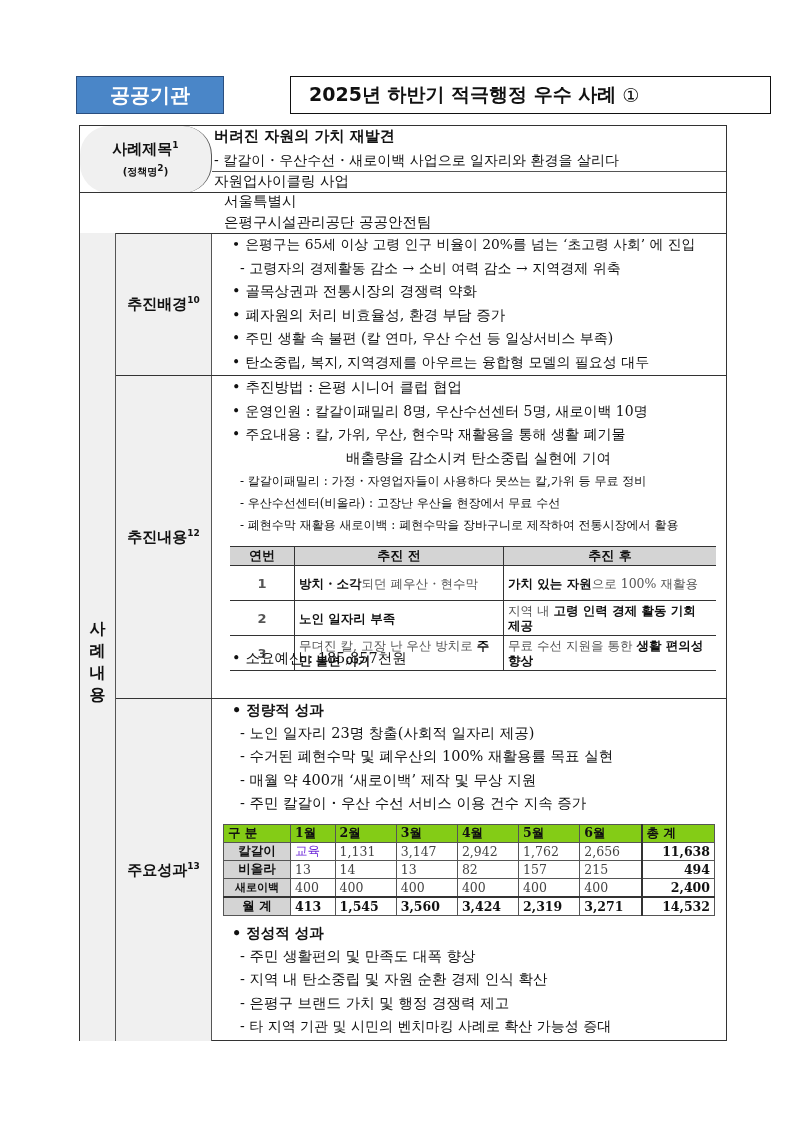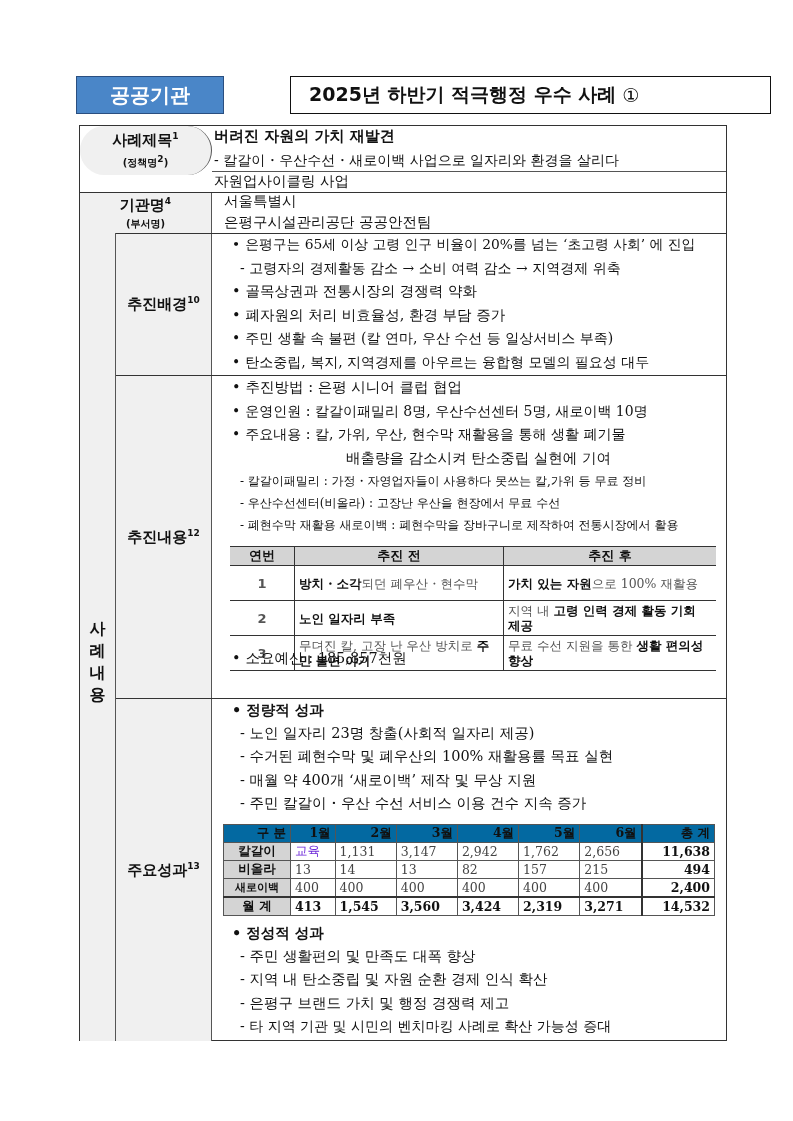--- a/index.html
+++ b/index.html
@@ -31,59 +31,55 @@
   table.cmp th { background:#d4d4d4; font-weight:bold; height:18px; font-size:13px; }
   table.cmp td.no { text-align:center; font-weight:bold; font-family:"DejaVu Sans","Liberation Sans",sans-serif; font-size:13px; }
   table.cmp td { line-height:15px; height:34px; color:#555; }
   table.cmp td b { color:#111; }
   table.cmp { border-top:1.5px solid #333; border-bottom:1.5px solid #333; }
   table.cmp tr > :first-child { border-left:none; }
   table.cmp tr > :last-child { border-right:none; }
 
   table.stats { position:absolute; border-collapse:collapse; font-size:12.5px; border:1.5px solid #333; }
   table.stats td, table.stats th { border:1px solid #555; height:17px; padding:0 4px; }
-  table.stats th { background:#0369a1; font-weight:bold; text-align:right; }
+  table.stats th { background:#84cc16; font-weight:bold; text-align:left; }
   table.stats td.rowh { background:#d4d4d4; font-weight:bold; text-align:center; }
   table.stats td.num { text-align:left; color:#444; }
   table.stats td.ctr { text-align:left; color:#6d28d9; }
   table.stats td.tot { text-align:right; font-weight:bold; color:#111; border-left:2px solid #333; }
   table.stats th.tot { border-left:2px solid #333; }
   table.stats tr.sum td { font-weight:bold; color:#111; border-top:2px solid #333; }
 </style>
 </head>
 <body>
 
 <div class="hdr-badge">
     <span>공공기관</span>
   </div>
 <div class="hdr-title">
   <span>2025년 하반기 적극행정 우수 사례</span>
   <span class="circ">①</span>
 </div>
 
 <div class="main">
 
-  <div class="lab" style="left:0;top:0;width:132px;height:49px;border-radius:29px;">
+  <div class="lab" style="left:0;top:0;width:132px;height:67px;border-radius:29px;">
     <div class="big"><span>사례제목</span><sup>1</sup></div>
     <div class="small"><span>(정책명</span><sup>2</sup><span>)</span></div>
   </div>
   <div class="content" style="top:-1px;padding-left:2px;">
     <div class="ln b" style="font-family:'DejaVu Sans','Liberation Sans',sans-serif;font-size:15px;">버려진 자원의 가치 재발견</div>
     <div class="ln" style="font-size:14px;">- 칼갈이・우산수선・새로이백 사업으로 일자리와 환경을 살리다</div>
   </div>
   <div class="hline" style="left:132px;right:0;top:45px;"></div>
   <div class="content" style="top:45px;padding-left:2px;">
     <div class="ln" style="height:21px;line-height:21px;">자원업사이클링 사업</div>
   </div>
   <div class="hline thick" style="left:0;right:0;top:66px;"></div>
 
-  <div class="lab" style="left:0;top:67px;width:132px;height:40px;">
-    <div class="big"><span>기관명</span><sup>4</sup></div>
-    <div class="small" style="margin-top:2px;">(부서명)</div>
-  </div>
   <div class="content" style="top:65px;padding-left:12px;">
     <div class="ln" style="height:21px;line-height:21px;">서울특별시</div>
     <div class="ln" style="height:21px;line-height:21px;">은평구시설관리공단 공공안전팀</div>
   </div>
   <div class="hline thick" style="left:0;right:0;top:107px;"></div>
 
   <div class="side-vert">
     <span>사</span>
     <span>례</span>
     <span>내</span>

